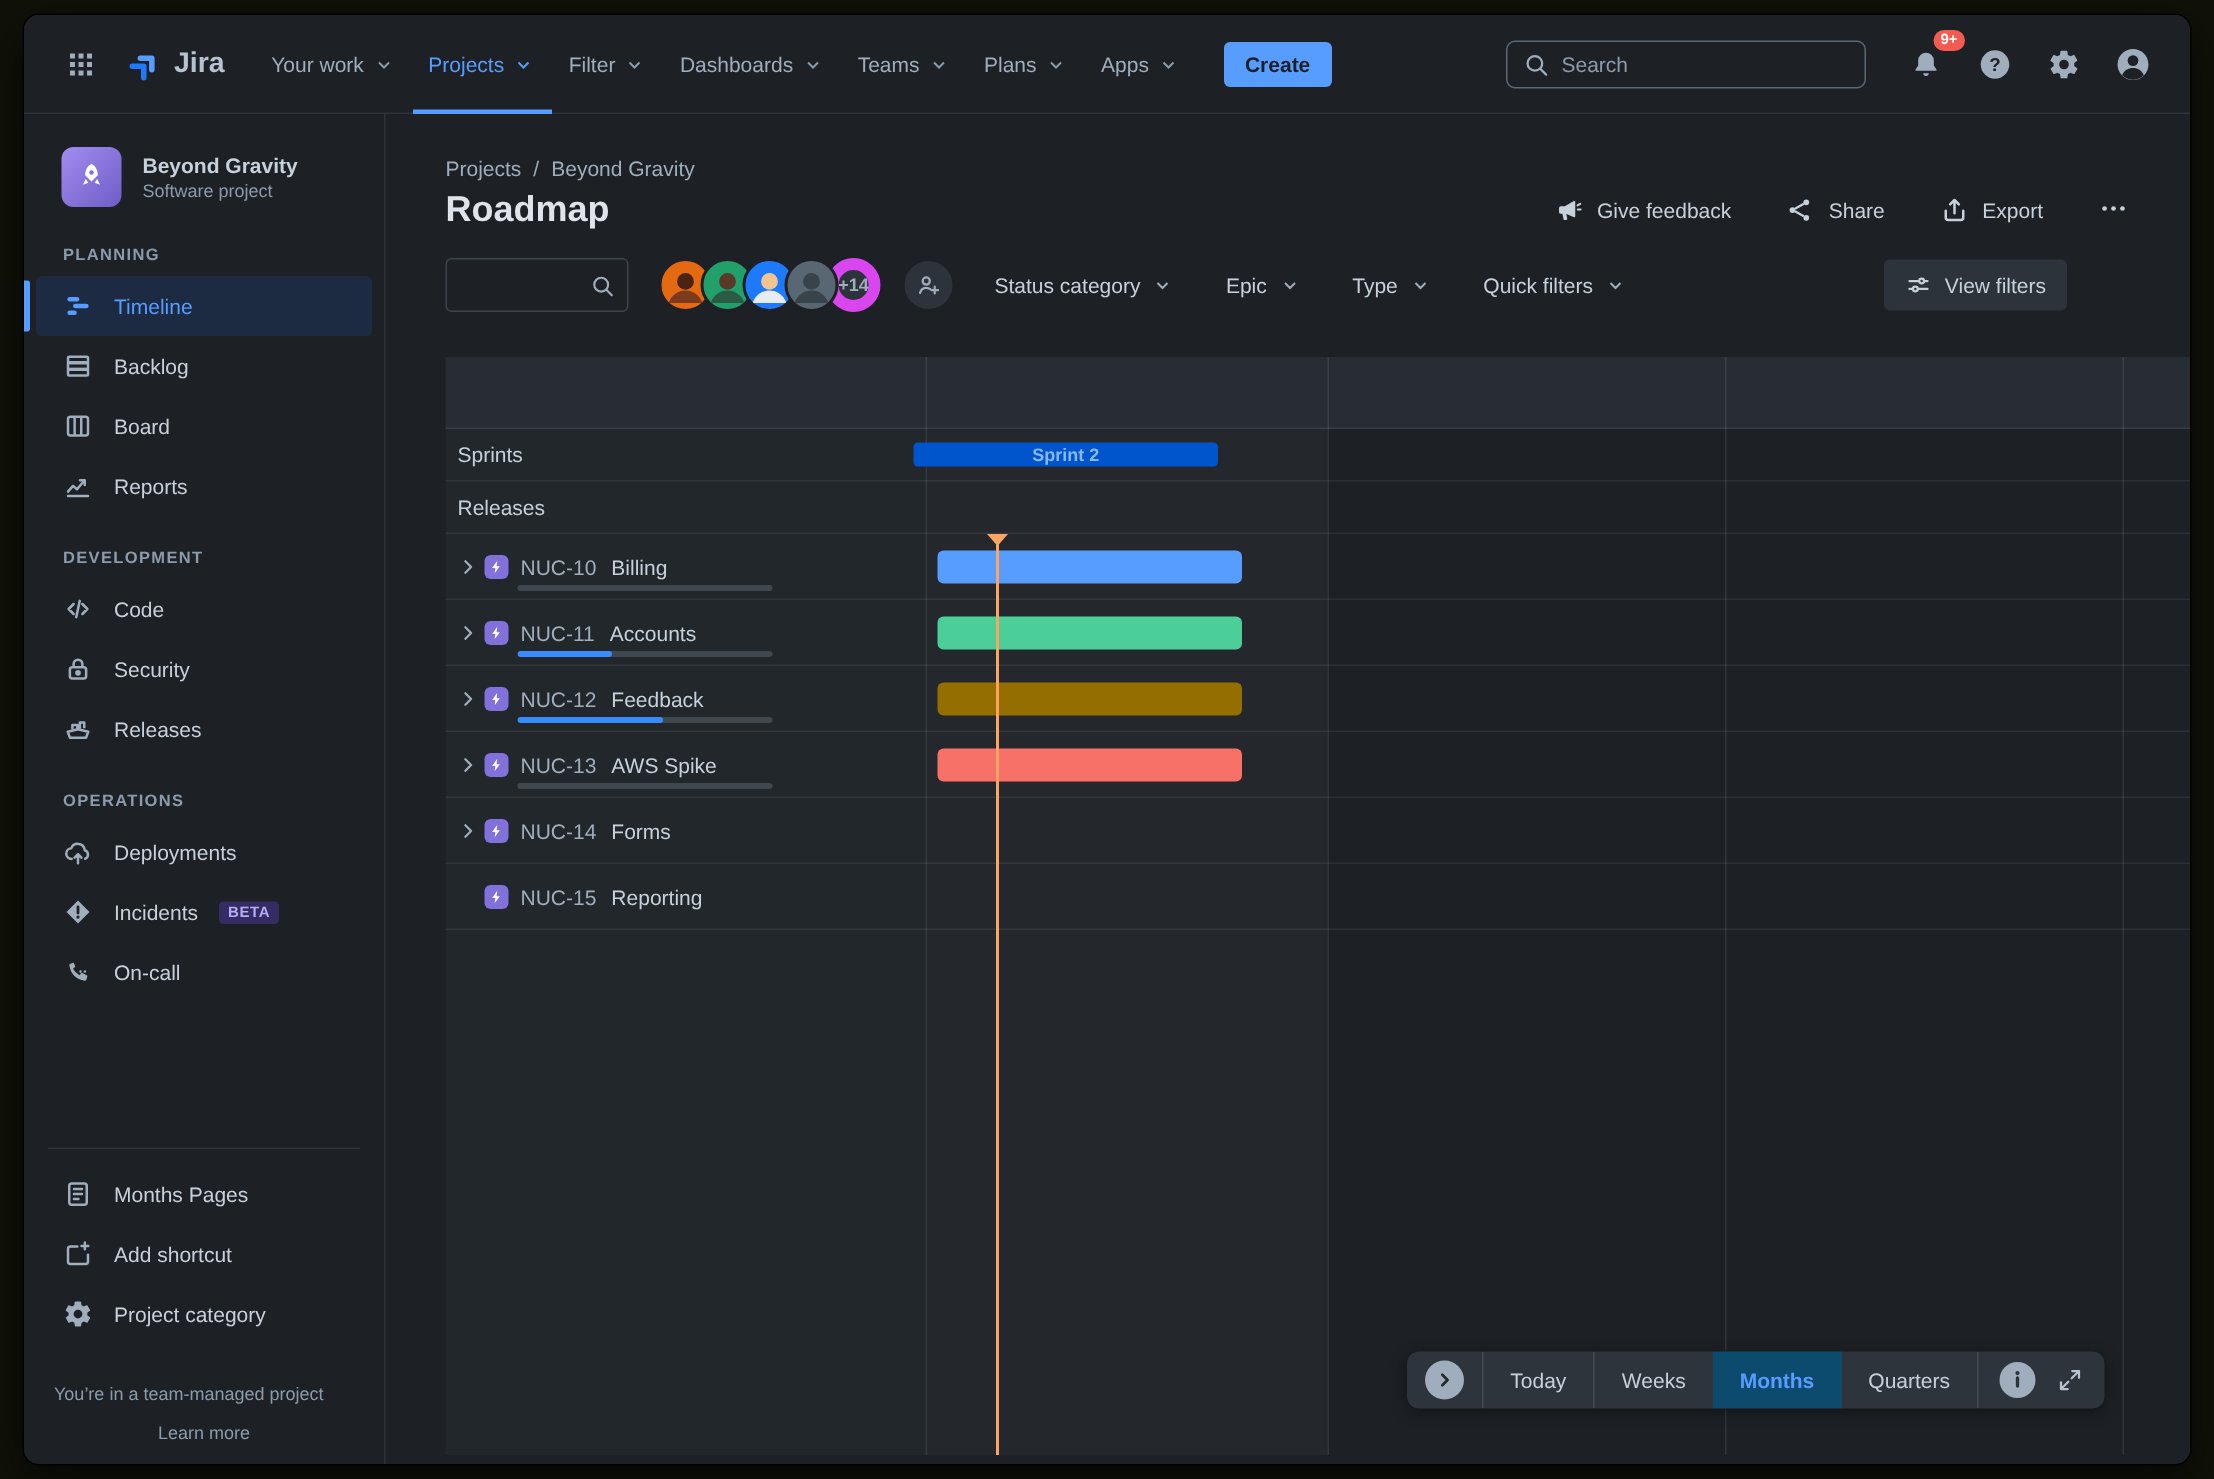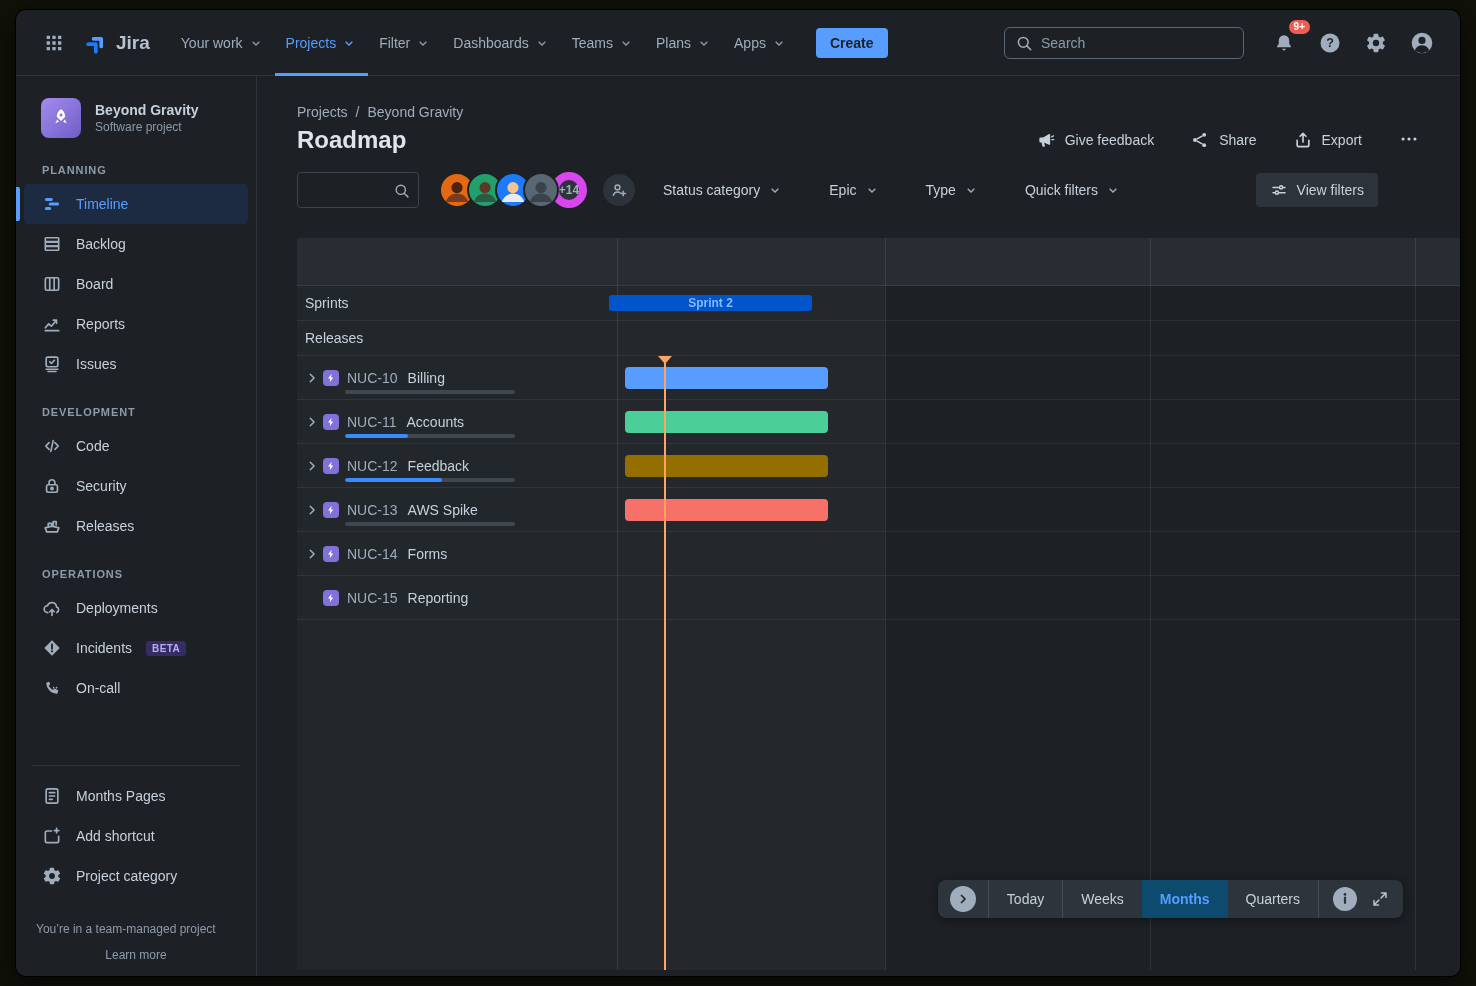--- a/index.html
+++ b/index.html
@@ -84,21 +84,21 @@
   .avatar:first-child { margin-left:0; }
   .avatar svg { position:absolute; inset:0; }
   .avatar-overflow { width:36px; height:36px; border-radius:50%; border:8px solid #d946ef;
     margin-left:-8px; background:#2C333A; color:#9FADBC; font-size:12px; font-weight:600;
     display:flex; align-items:center; justify-content:center; }
   .add-person { width:32px; height:32px; border-radius:50%; background:#2C333A; color:#9FADBC;
     display:flex; align-items:center; justify-content:center; margin-left:16px; }
   .dropdown { display:flex; align-items:center; gap:7px; font-size:14px; color:#C7D1DB;
     padding:8px 10px; border-radius:4px; }
   .dropdown .chev { color:#9FADBC; }
-  .dd-group { display:flex; align-items:center; gap:26px; margin-left:18px; }
+  .dd-group { display:flex; align-items:center; gap:14px; margin-left:18px; }
   .spacer { flex:1; }
   .view-settings { display:flex; align-items:center; gap:9px; font-size:14px; color:#C7D1DB;
     background:#2C333A; border-radius:4px; padding:8px 14px; }
 
   
   .timeline { position:absolute; left:40px; right:0; top:162px; bottom:6px; }
   .tl-list-bg { position:absolute; left:0; top:0; bottom:0; width:320px; background:#22272B; z-index:0; }
   .tl-grid-bg { position:absolute; left:320px; right:0; top:0; bottom:0; background:#1D2125; z-index:0; }
   .feb-tint { position:absolute; left:0; top:0; bottom:0; width:268px; background:rgba(255,255,255,0.035); }
   .vline { position:absolute; top:0; bottom:0; width:1px; background:rgba(255,255,255,0.09); z-index:4; }
@@ -123,21 +123,21 @@
   .sprint-bar { position:absolute; left:312px; width:203px; height:16px; top:57px;
     border-radius:3px; display:flex; align-items:center; justify-content:center;
     font-size:12px; font-weight:700; z-index:5; }
   .gantt-bar { position:absolute; left:328px; width:203px; height:22px; border-radius:4px; z-index:5; }
   .today-line { position:absolute; left:367px; top:118px; bottom:0; width:2px; z-index:6; }
   .today-tri { position:absolute; left:361px; top:118px; width:0; height:0; z-index:6;
     border-left:7px solid transparent; border-right:7px solid transparent;
     border-top:8px solid #FEA362; }
 
   
-  .zoom-toolbar { position:absolute; right:57px; bottom:58px; height:38px; background:#2D343B;
+  .zoom-toolbar { position:absolute; right:57px; bottom:37px; height:38px; background:#2D343B;
     border-radius:8px; display:flex; align-items:center; z-index:10;
     box-shadow:0 2px 10px rgba(0,0,0,.45); overflow:hidden; }
   .tb-div { width:1px; align-self:stretch; background:rgba(255,255,255,.12); }
   .tb-circle-btn { width:26px; height:26px; border-radius:50%; background:#9FADBC; color:#22272B;
     display:flex; align-items:center; justify-content:center; margin:0 12px; flex:none; }
   .tb-btn { padding:0 18px; font-size:14px; color:#C7D1DB; height:38px; display:flex; align-items:center; }
   .tb-btn.selected { background:#0c4a6e; color:#579DFF; font-weight:600; }
   .tb-info { width:24px; height:24px; border-radius:50%; background:#9FADBC; margin:0 6px 0 14px;
     display:flex; align-items:center; justify-content:center; }
   .tb-expand { color:#B6C2CF; padding:0 14px 0 8px; }
@@ -294,30 +294,20 @@
     <button class="side-item">
       <span class="s-ico">
         <svg width="20" height="20" viewBox="0 0 24 24" fill="none" stroke="currentColor" stroke-width="2" stroke-linecap="round" stroke-linejoin="round">
             <path d="M4 16.5l4-4.6 3.2 2.7 5.6-6.6"></path>
             <path d="M13.6 7.4h3.8v3.8"></path>
             <path d="M4 20h16"></path>
           </svg>
       </span>
       <span>Reports</span>
     </button>
-    <button class="side-item">
-      <span class="s-ico">
-        <svg width="20" height="20" viewBox="0 0 24 24" fill="none" stroke="currentColor" stroke-width="2" stroke-linecap="round" stroke-linejoin="round">
-            <rect x="5" y="3.8" width="14" height="11.5" rx="2"></rect>
-            <path d="M9.3 9.3l2 2 3.6-3.8"></path>
-            <path d="M5 18.3h14M7.2 21h9.6"></path>
-          </svg>
-      </span>
-      <span>Issues</span>
-    </button>
 
     <div class="section-title">DEVELOPMENT</div>
     <button class="side-item">
       <span class="s-ico">
         <svg width="20" height="20" viewBox="0 0 24 24" fill="none" stroke="currentColor" stroke-width="2" stroke-linecap="round" stroke-linejoin="round">
             <path d="M8.5 8l-4 4 4 4M15.5 8l4 4-4 4M13.4 5.5l-2.8 13"></path>
           </svg>
       </span>
       <span>Code</span>
     </button>

